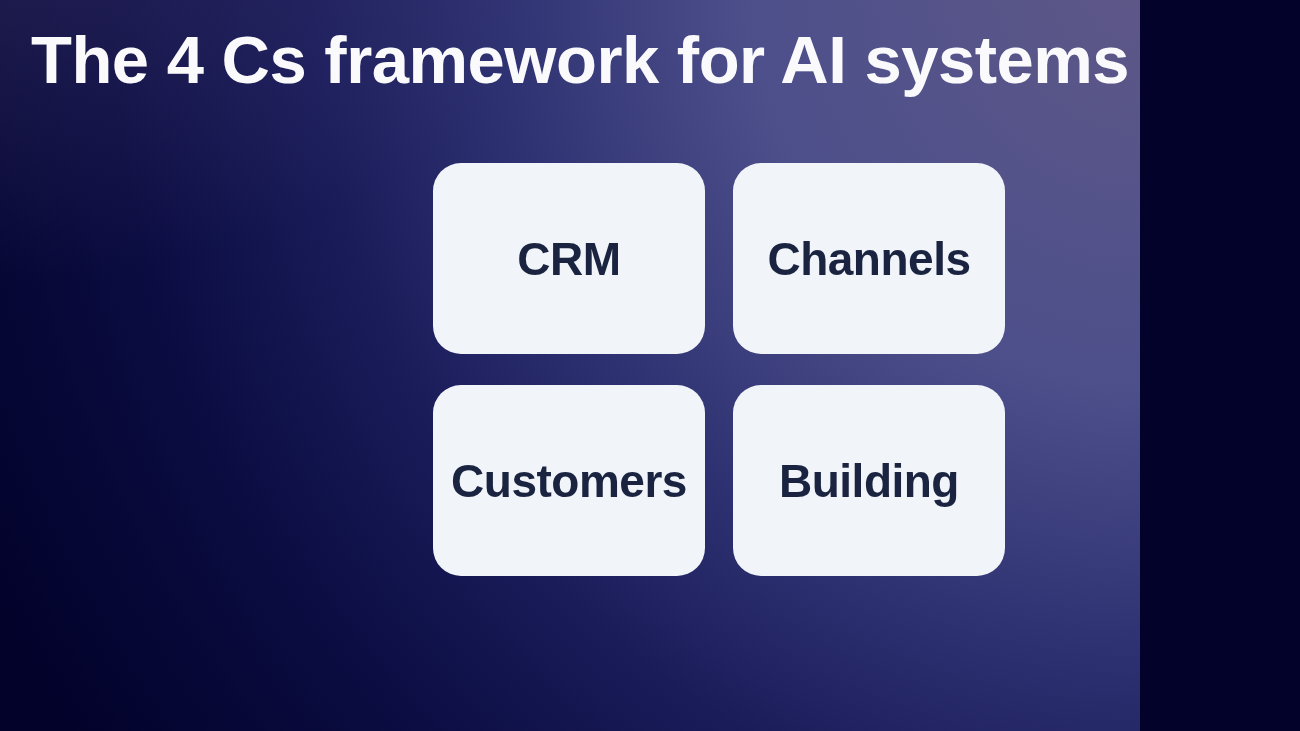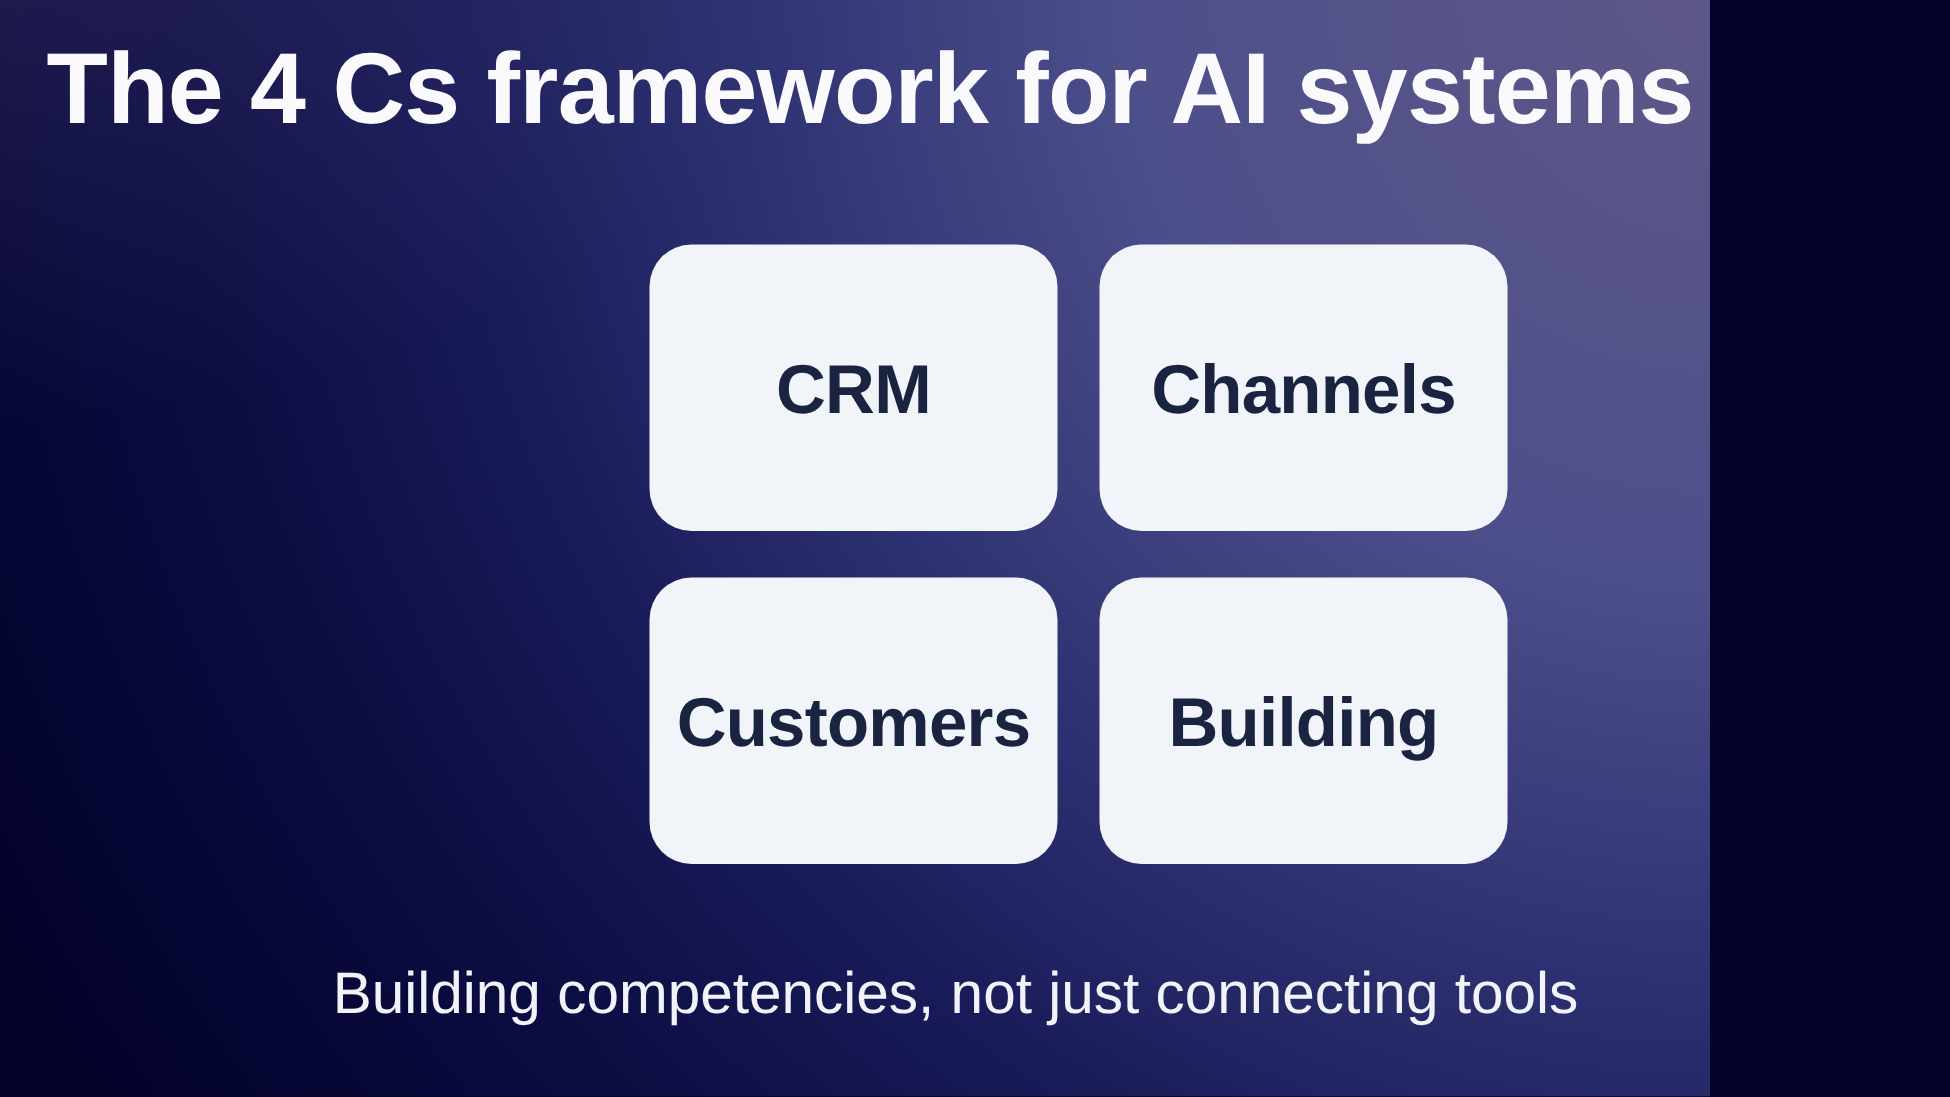--- a/index.html
+++ b/index.html
@@ -83,15 +83,14 @@
       <span class="card-label">Channels</span>
     </div>
     <div class="card">
       <span class="card-label">Customers</span>
     </div>
     <div class="card">
       <span class="card-label">Building</span>
     </div>
   </div>
 
-  <div class="slide-caption">Building competencies, not just connecting tools</div>
 
 </div>
 
 </body></html>

